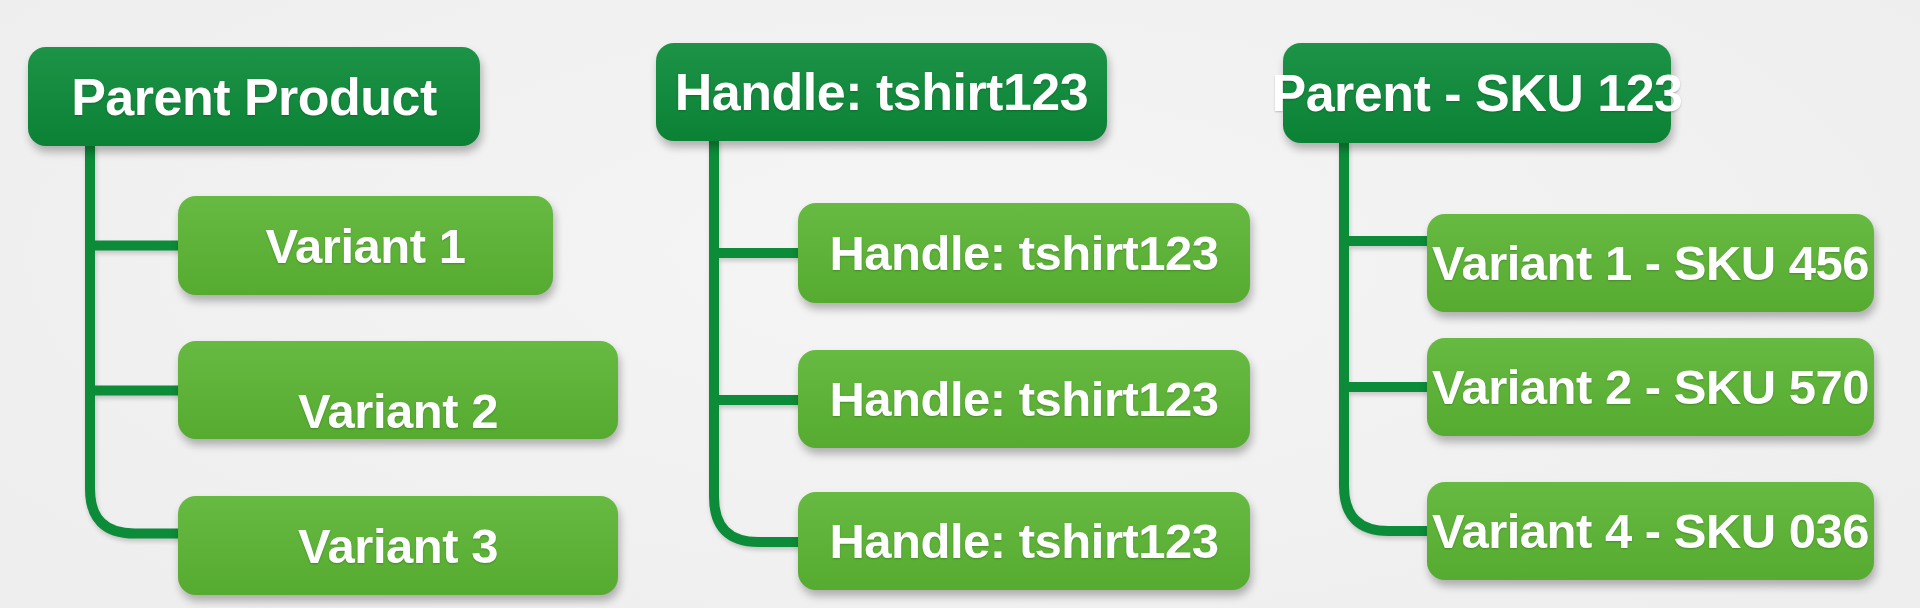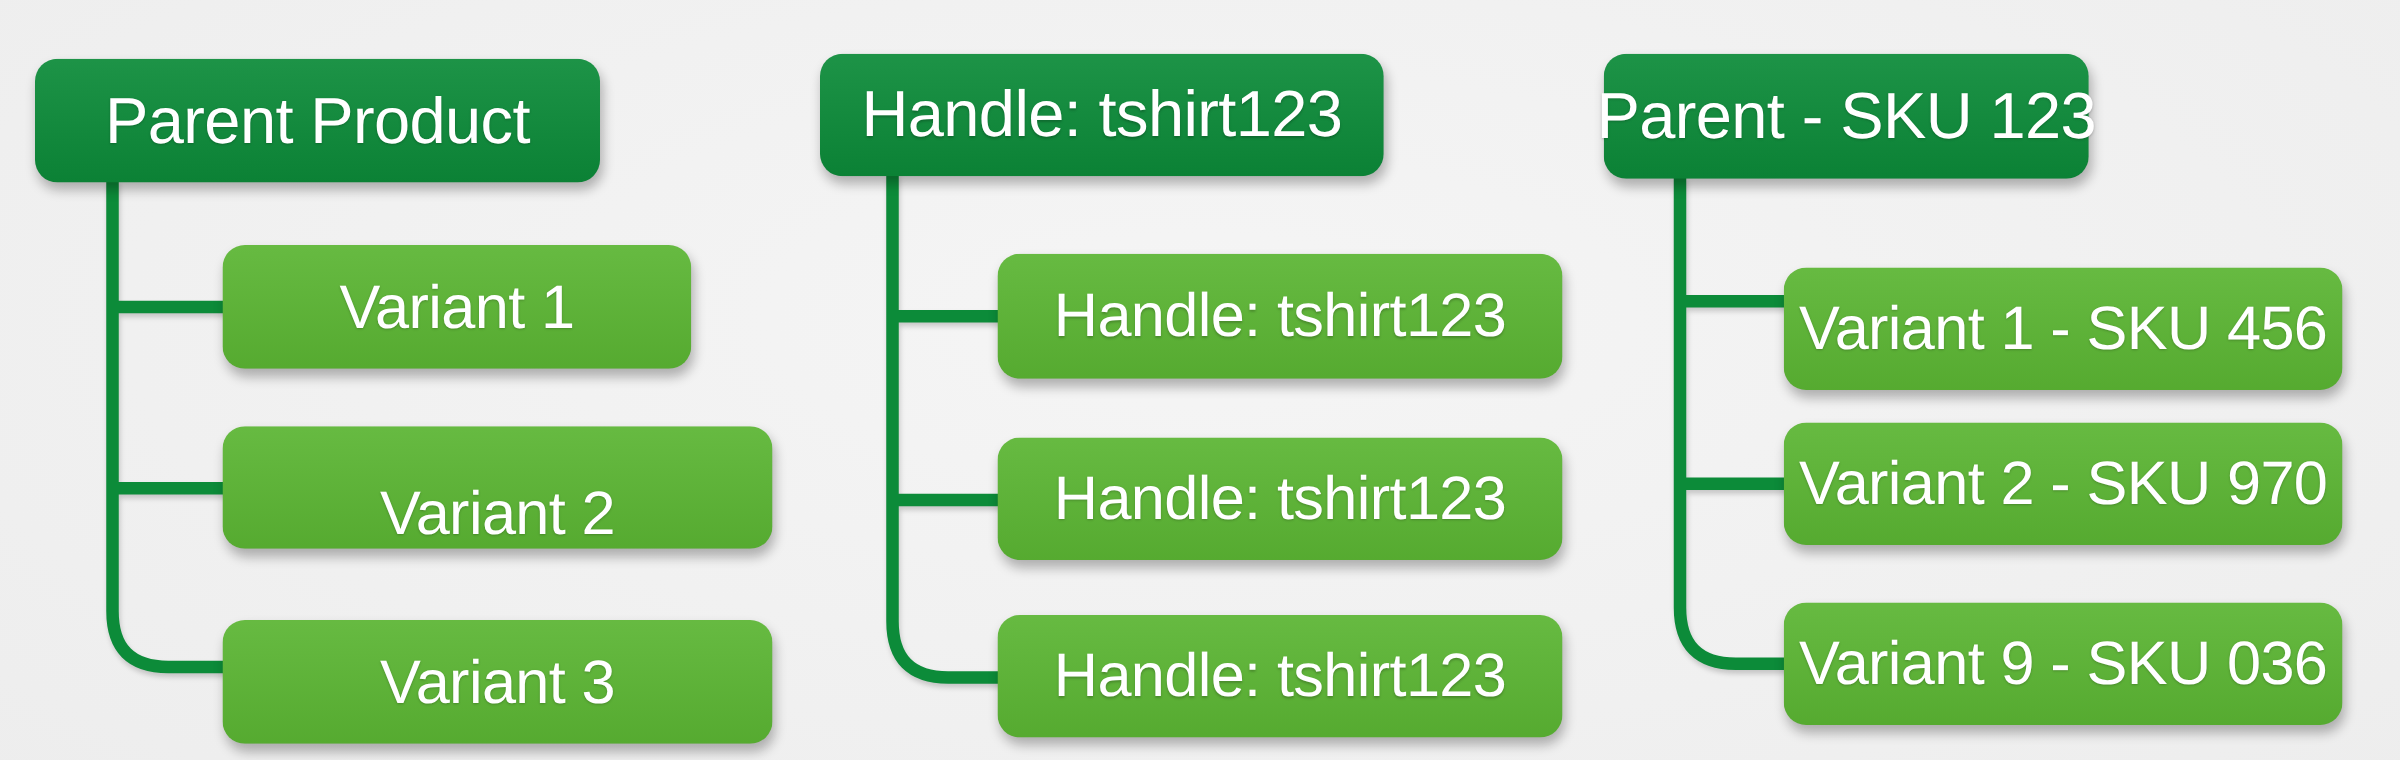--- a/index.html
+++ b/index.html
@@ -36,21 +36,21 @@
     stroke-width: 10;
     stroke-linejoin: round;
   }
   .node {
     position: absolute;
     display: flex;
     align-items: center;
     justify-content: center;
     border-radius: 18px;
     color: var(--label-text, #ffffff);
-    font-weight: normal;
+    font-weight: bold;
     letter-spacing: -0.5px;
     white-space: nowrap;
     box-shadow: 2px 6px 9px rgba(0,0,0,0.28);
     text-shadow: 0 1px 2px rgba(0,0,0,0.22);
   }
   .node.parent {
     background-color: var(--parent-box, #0c8b39);
     background-image: linear-gradient(rgba(255,255,255,0.07), rgba(0,0,0,0.07));
     font-size: 52px;
   }
@@ -115,19 +115,19 @@
     <span>Handle: tshirt123</span>
   </div>
 
   <div class="node parent t3-parent">
     <span>Parent - SKU 123</span>
   </div>
   <div class="node child t3-c1">
     <span>Variant 1 - SKU 456</span>
   </div>
   <div class="node child t3-c2">
-    <span>Variant 2 - SKU 970</span>
+    <span>Variant 2 - SKU 570</span>
   </div>
   <div class="node child t3-c3">
-    <span>Variant 9 - SKU 036</span>
+    <span>Variant 4 - SKU 036</span>
   </div>
 
 </div>
 
 </body></html>

